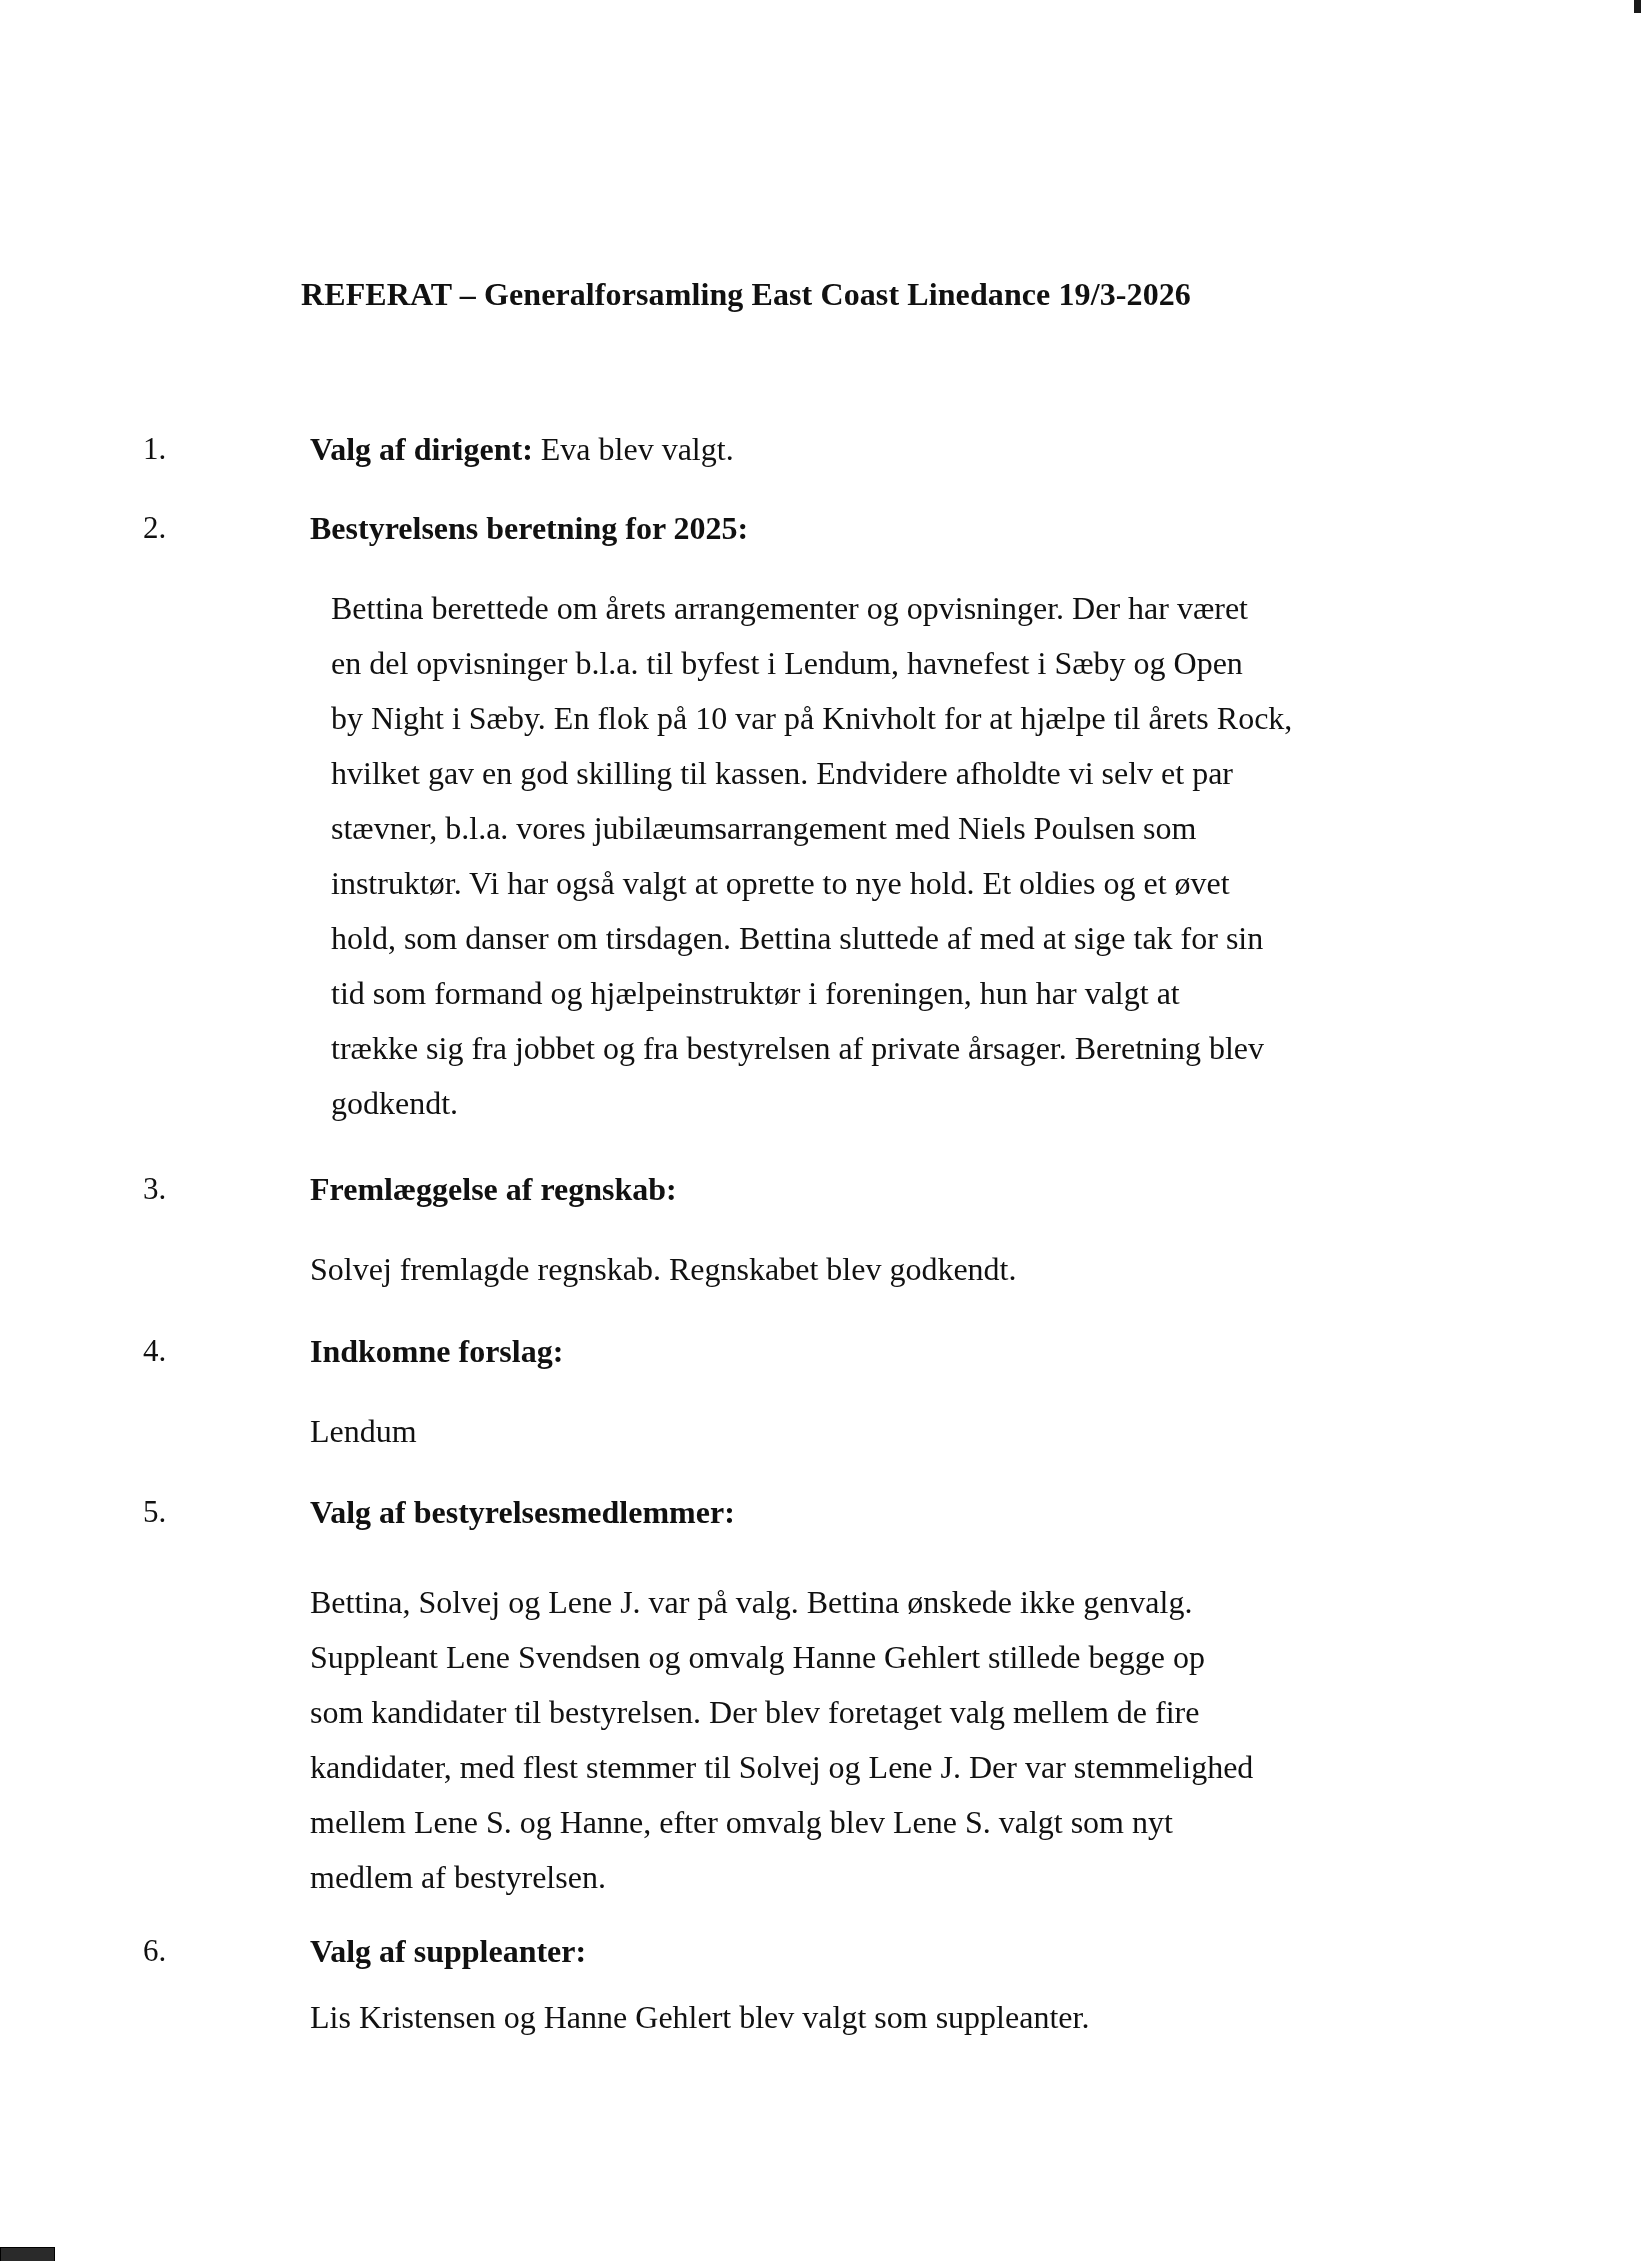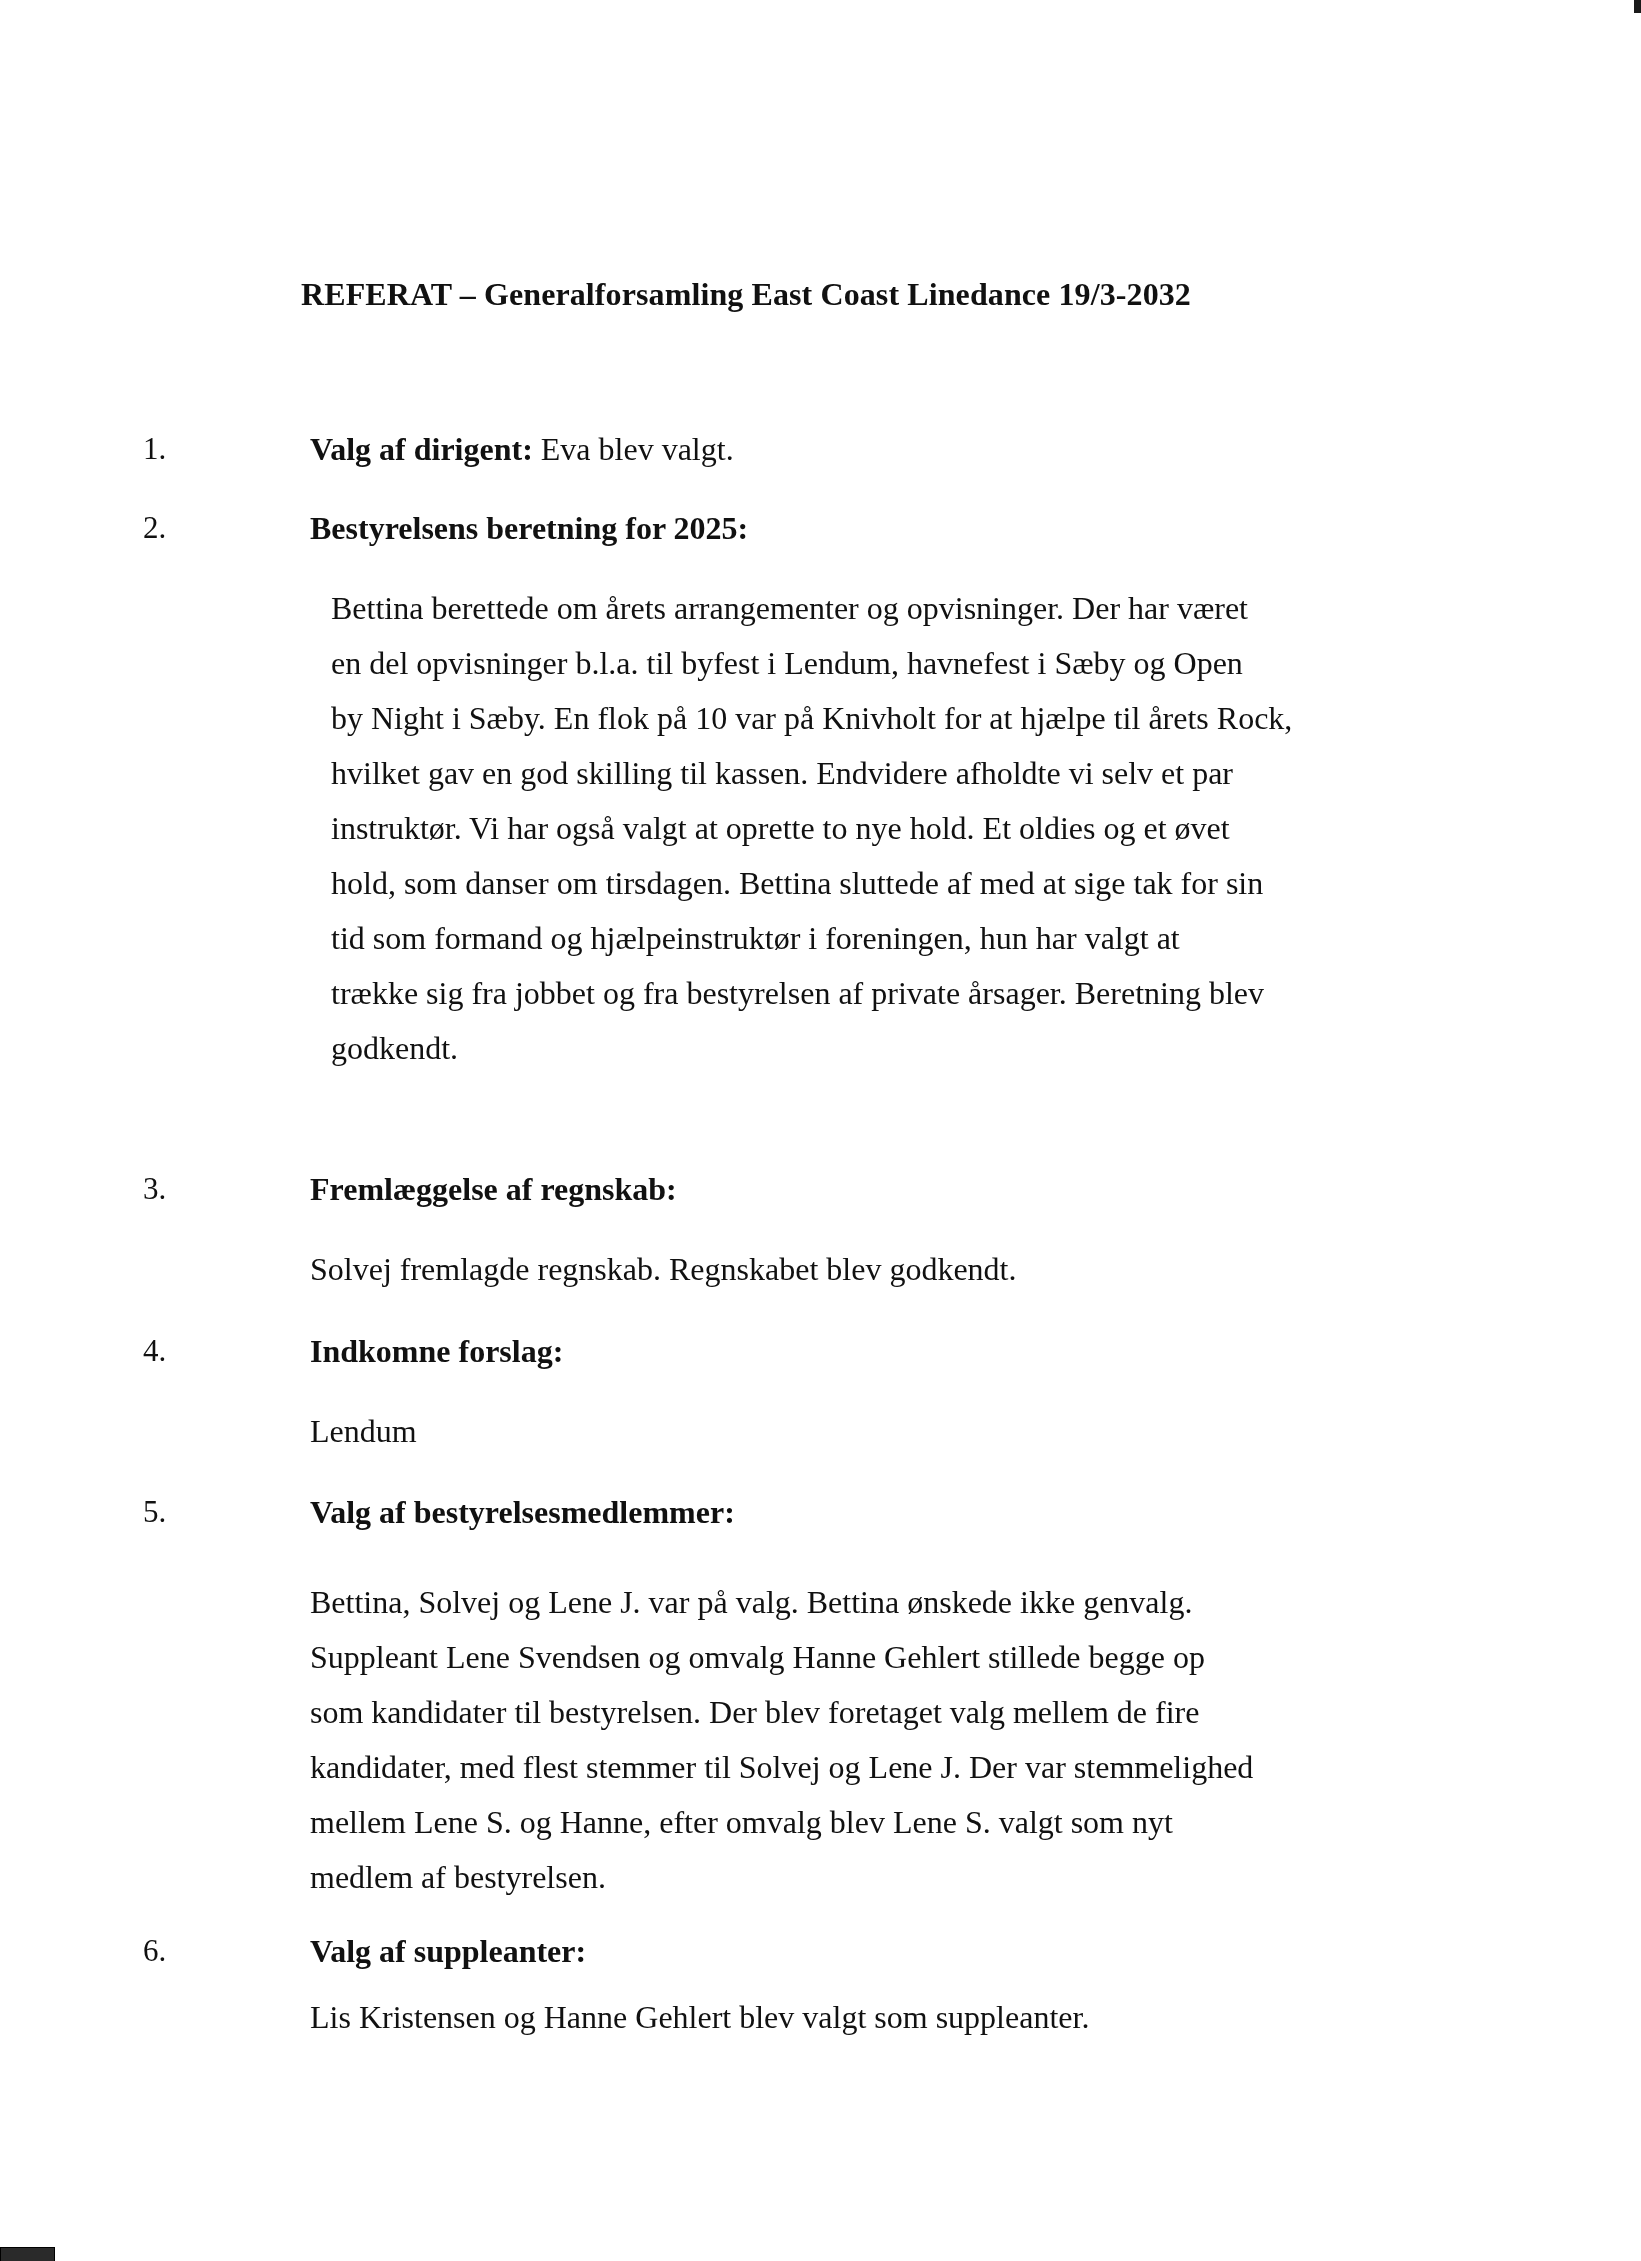--- a/index.html
+++ b/index.html
@@ -23,36 +23,37 @@
     font-size: 32px; line-height: 55px;
   }
   .body-text .line { display: block; white-space: nowrap; }
 </style>
 </head>
 <body>
 
 <div class="scan-mark-top"></div>
 <div class="scan-mark-bottom"></div>
 
-<div class="title">REFERAT – Generalforsamling East Coast Linedance 19/3-2032</div>
+<div class="title">REFERAT – Generalforsamling East Coast Linedance 19/3-2026</div>
 
 <div class="item" style="top:431px;">
   <span class="num">1.</span>
   <span class="head"><b>Valg af dirigent:</b><span> Eva blev valgt.</span></span>
 </div>
 
 <div class="item" style="top:510px;">
   <span class="num">2.</span>
   <span class="head"><b>Bestyrelsens beretning for 2025:</b></span>
 </div>
 <div class="body-text" style="top:581px;margin-left:21px;">
   <span class="line">Bettina berettede om årets arrangementer og opvisninger. Der har været</span>
   <span class="line">en del opvisninger b.l.a. til byfest i Lendum, havnefest i Sæby og Open</span>
   <span class="line">by Night i Sæby. En flok på 10 var på Knivholt for at hjælpe til årets Rock,</span>
   <span class="line">hvilket gav en god skilling til kassen. Endvidere afholdte vi selv et par</span>
+  <span class="line">stævner, b.l.a. vores jubilæumsarrangement med Niels Poulsen som</span>
   <span class="line">instruktør. Vi har også valgt at oprette to nye hold. Et oldies og et øvet</span>
   <span class="line">hold, som danser om tirsdagen. Bettina sluttede af med at sige tak for sin</span>
   <span class="line">tid som formand og  hjælpeinstruktør i foreningen, hun har valgt at</span>
   <span class="line">trække sig fra jobbet og fra bestyrelsen af private årsager. Beretning blev</span>
   <span class="line">godkendt.</span>
 </div>
 
 <div class="item" style="top:1171px;">
   <span class="num">3.</span>
   <span class="head"><b>Fremlæggelse af regnskab:</b></span>

